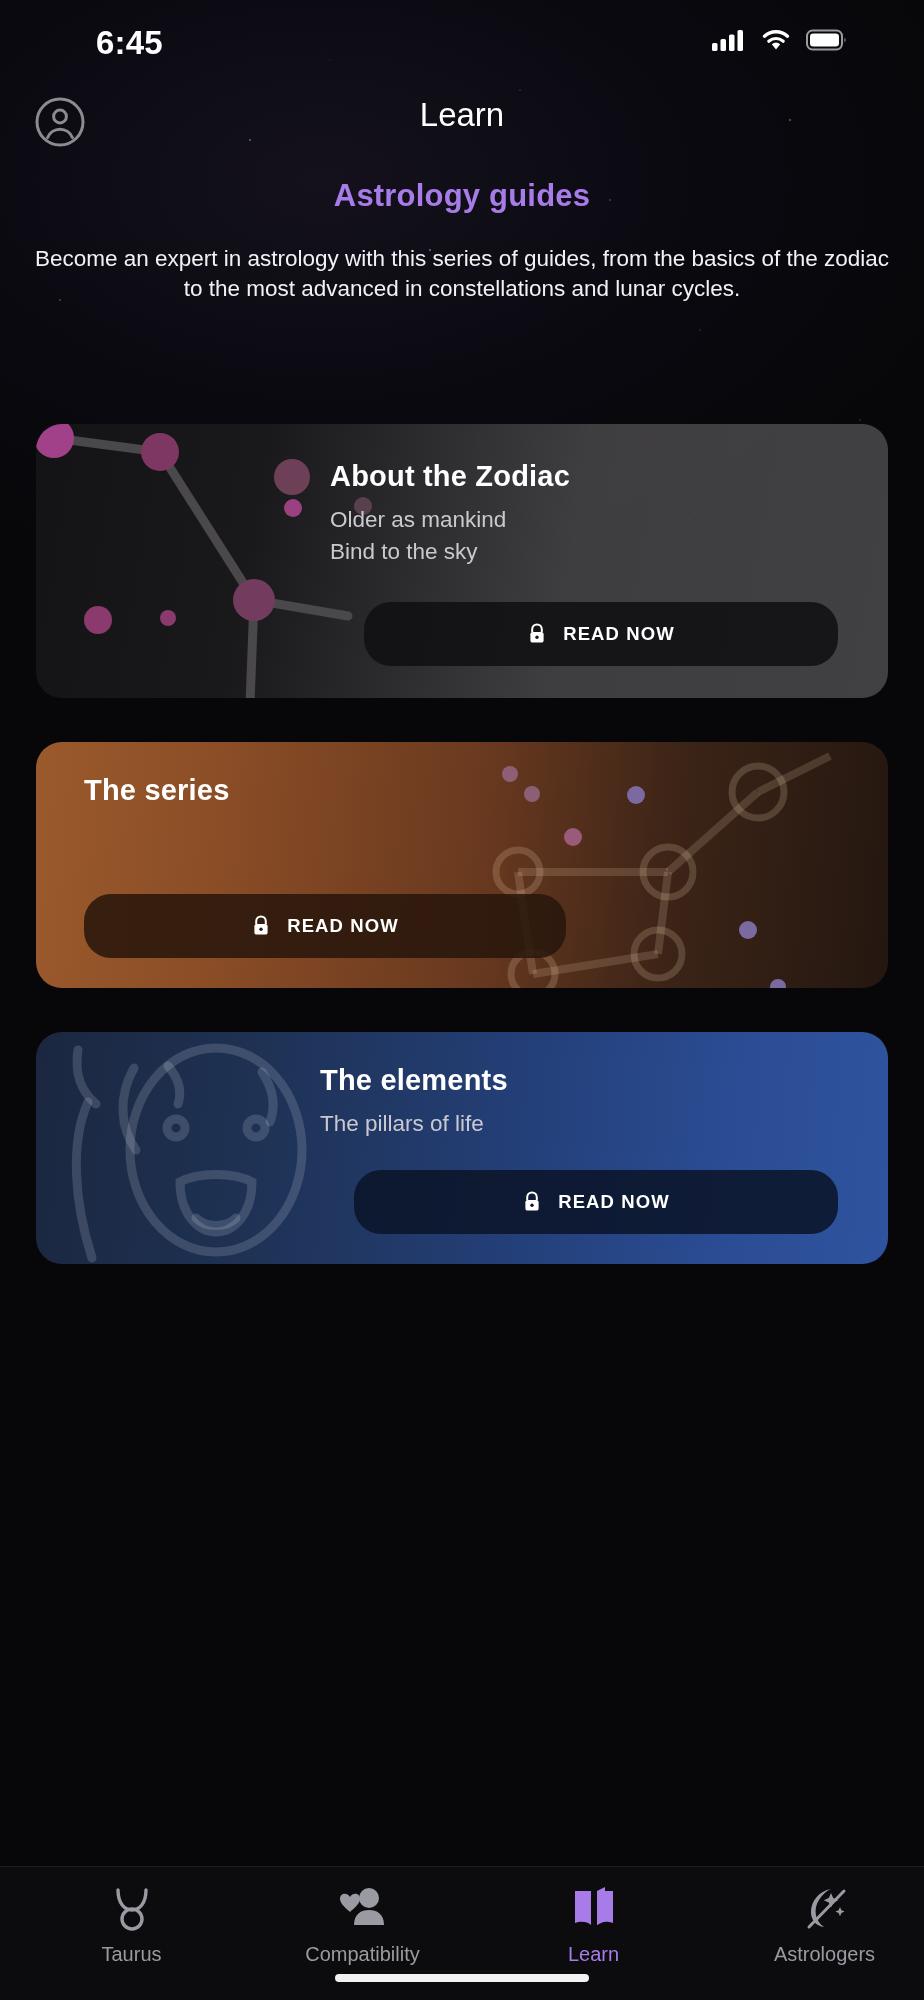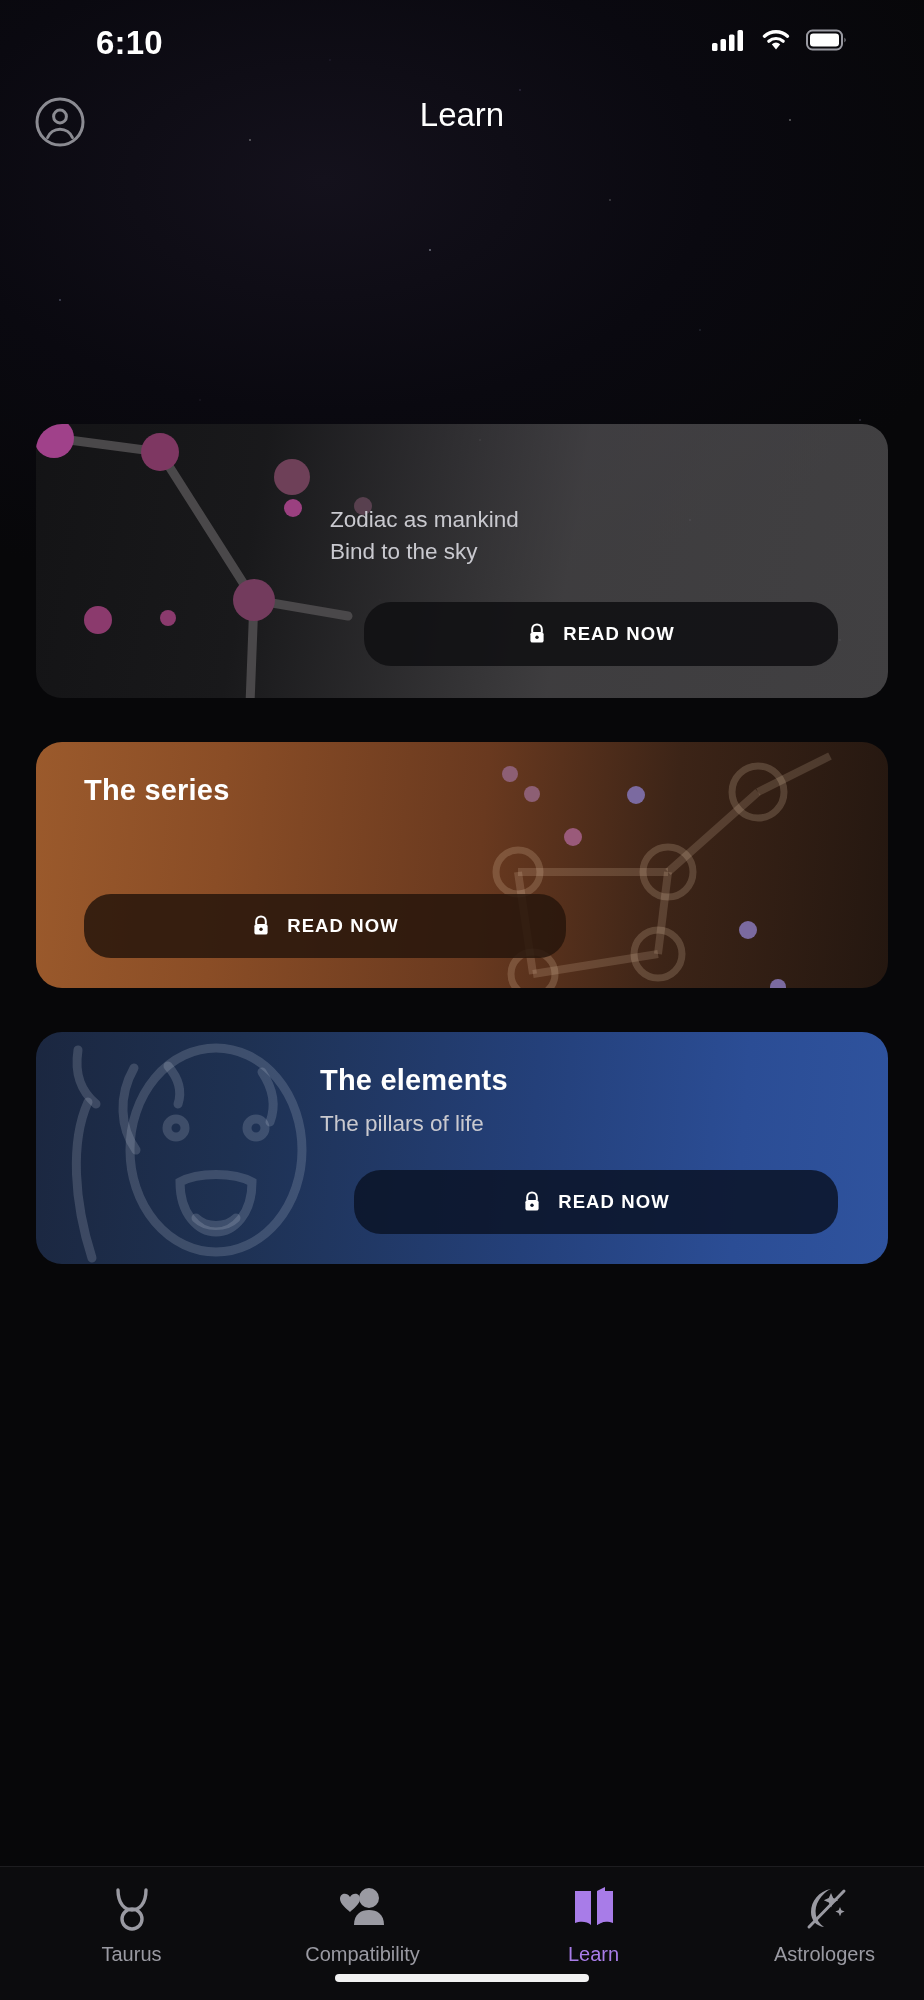--- a/index.html
+++ b/index.html
@@ -100,21 +100,21 @@
   .tab.active .label{ color:#a87ce8; }
   .home-indicator{ position:absolute; bottom:18px; left:50%; transform:translateX(-50%);
     width:254px; height:8px; border-radius:4px; background:#f2f2f2; }
 </style>
 </head>
 <body>
 
 <div id="app">
 
   <div class="statusbar">
-    <div class="clock">6:10</div>
+    <div class="clock">6:45</div>
     <div class="status-icons">
       <svg width="34" height="24" viewBox="0 0 34 24">
         <rect x="0" y="15" width="5.5" height="8" rx="1.6" fill="#fff"></rect>
         <rect x="8.5" y="11" width="5.5" height="12" rx="1.6" fill="#fff"></rect>
         <rect x="17" y="6.5" width="5.5" height="16.5" rx="1.6" fill="#fff"></rect>
         <rect x="25.5" y="2" width="5.5" height="21" rx="1.6" fill="#fff"></rect>
       </svg>
       <svg width="32" height="24" viewBox="0 0 32 24">
         <path d="M16 21.5l-4.2-5.2a6.7 6.7 0 0 1 8.4 0z" fill="#fff"></path>
         <path d="M4.5 8.2a17 17 0 0 1 23 0" stroke="#fff" stroke-width="3.4" fill="none" stroke-linecap="round"></path>
@@ -132,20 +132,24 @@
     <div class="avatar-btn">
       <svg width="52" height="52" viewBox="0 0 52 52">
         <circle cx="26" cy="26" r="23" fill="none" stroke="#8b8b92" stroke-width="3"></circle>
         <circle cx="26" cy="20.5" r="6.4" fill="none" stroke="#8b8b92" stroke-width="3"></circle>
         <path d="M13.6 41.5a13.4 13.4 0 0 1 24.8 0" fill="none" stroke="#8b8b92" stroke-width="3" stroke-linecap="round"></path>
       </svg>
     </div>
     <div class="page-title">Learn</div>
   </div>
 
+  <div class="intro">
+    <div class="intro-title">Astrology guides</div>
+    <div class="intro-desc">Become an expert in astrology with this series of guides, from the basics of the zodiac to the most advanced in constellations and lunar cycles.</div>
+  </div>
 
   <div class="cards">
 
     <div class="card card1">
       <div class="bg"></div>
       <div class="art">
         <svg width="720" height="310" viewBox="0 0 720 310" style="position:absolute;left:0;top:0;">
           <g stroke="#4a484a" stroke-width="9" stroke-linecap="round" fill="none">
             <path d="M36 34 L142 48"></path>
             <path d="M142 48 L236 196"></path>
@@ -156,22 +160,23 @@
           <circle cx="142" cy="48" r="19" fill="#7e3762"></circle>
           <circle cx="236" cy="196" r="21" fill="#733b5d"></circle>
           <circle cx="275" cy="104" r="9" fill="#9b4080"></circle>
           <circle cx="80" cy="216" r="14" fill="#8b3a6d"></circle>
           <circle cx="150" cy="214" r="8" fill="#8b3a6d"></circle>
           <circle cx="274" cy="73" r="18" fill="#6e4058"></circle>
           <circle cx="345" cy="102" r="9" fill="#6a4a5c" opacity=".75"></circle>
         </svg>
       </div>
       <div class="card-body">
+        <div class="card-title">About the Zodiac</div>
         <div class="card-sub">
-          <div>Zodiac as mankind</div>
+          <div>Older as mankind</div>
           <div>Bind to the sky</div>
         </div>
         <button class="read-btn">
           <svg width="20" height="24" viewBox="0 0 20 24">
             <path d="M5.2 10V7.2a4.8 4.8 0 0 1 9.6 0V10" fill="none" stroke="#fff" stroke-width="2"></path>
             <rect x="3.4" y="10" width="13.2" height="10.6" rx="2.2" fill="#fff"></rect>
             <circle cx="10" cy="15.3" r="1.7" fill="#1a1a1c"></circle>
           </svg>
           <span>READ NOW</span>
         </button>

